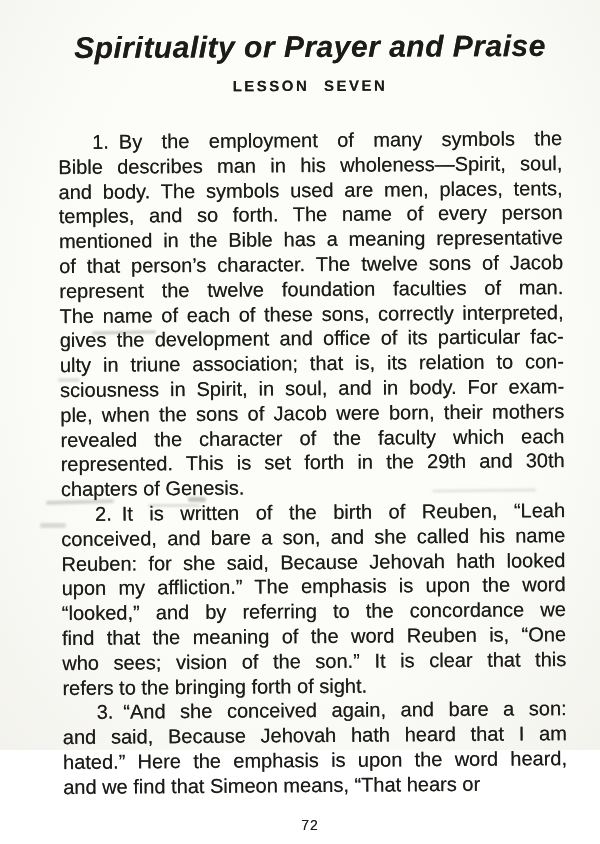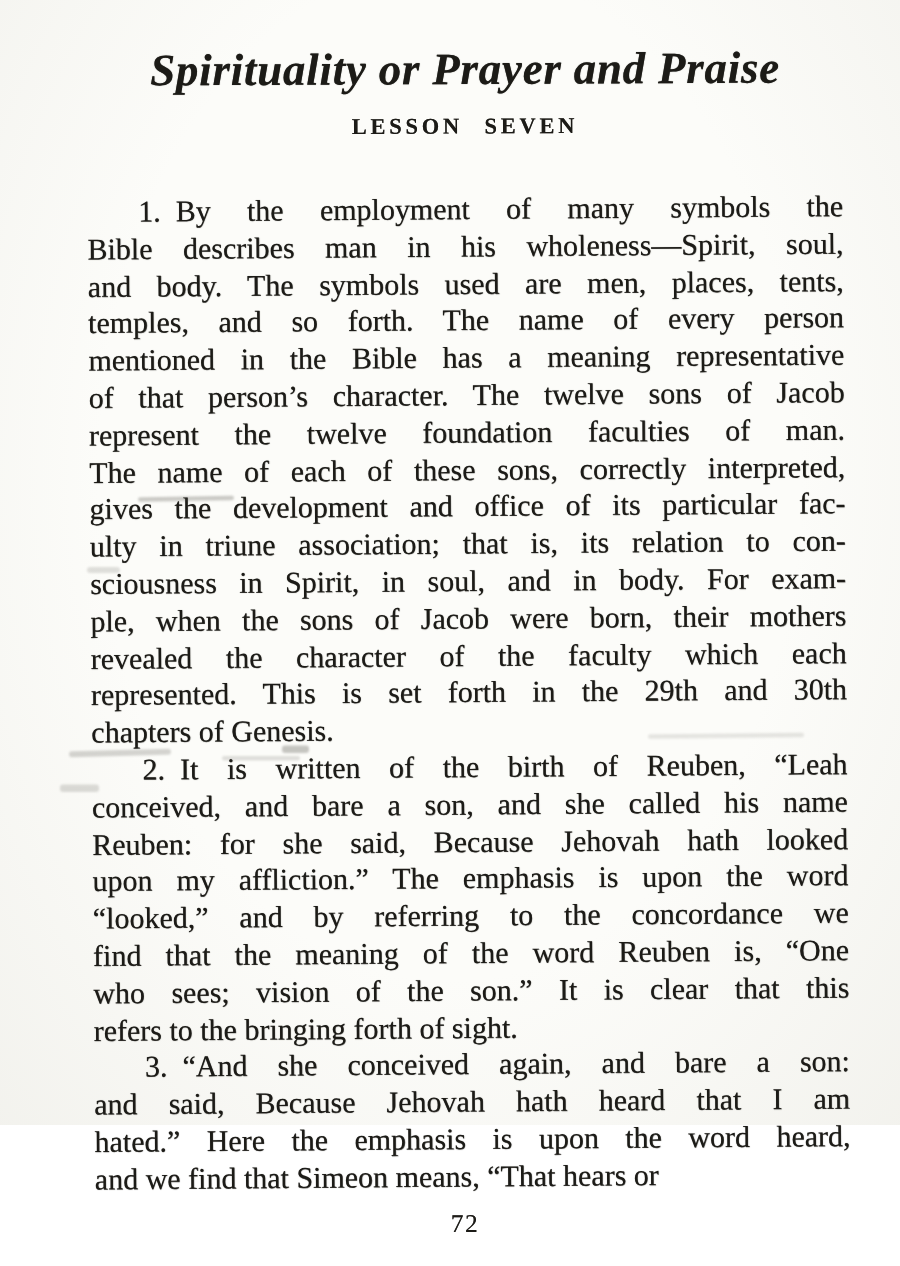--- a/index.html
+++ b/index.html
@@ -10,21 +10,21 @@
     overflow: hidden;
     background: #ffffff;
   }
   .page {
     position: relative;
     width: 600px;
     height: 750px;
     background:
       radial-gradient(ellipse at 50% 42%, rgba(255,255,255,0) 55%, rgba(225,224,216,0.35) 100%),
       var(--paper, #fcfcf9);
-    font-family: Liberation Serif, serif;
+    font-family: Liberation Sans, sans-serif;
     color: var(--ink, #1c1b17);
   }
   .content {
     padding: 30px 38px 0 58px;
   }
   .title {
     margin: 0;
     font-size: 30px;
     font-style: italic;
     font-weight: 700;
@@ -56,23 +56,23 @@
     height: 24.8px;
     line-height: 24.8px;
     overflow: hidden;
     text-align: justify;
     text-align-last: justify;
     white-space: normal;
   }
   .line.first { text-indent: 34px; }
   .line.last  { text-align-last: left; }
   .page-number {
-    margin-top: 9px;
+    margin-top: 20px;
     text-align: center;
-    font-size: 17px;
+    font-size: 14px;
     letter-spacing: 1px;
     text-shadow: 0 0 0.4px rgba(28,27,23,0.7);
   }
   
   .smudge {
     position: absolute;
     background: #4a4840;
     filter: blur(0.8px);
     border-radius: 2px;
     pointer-events: none;

